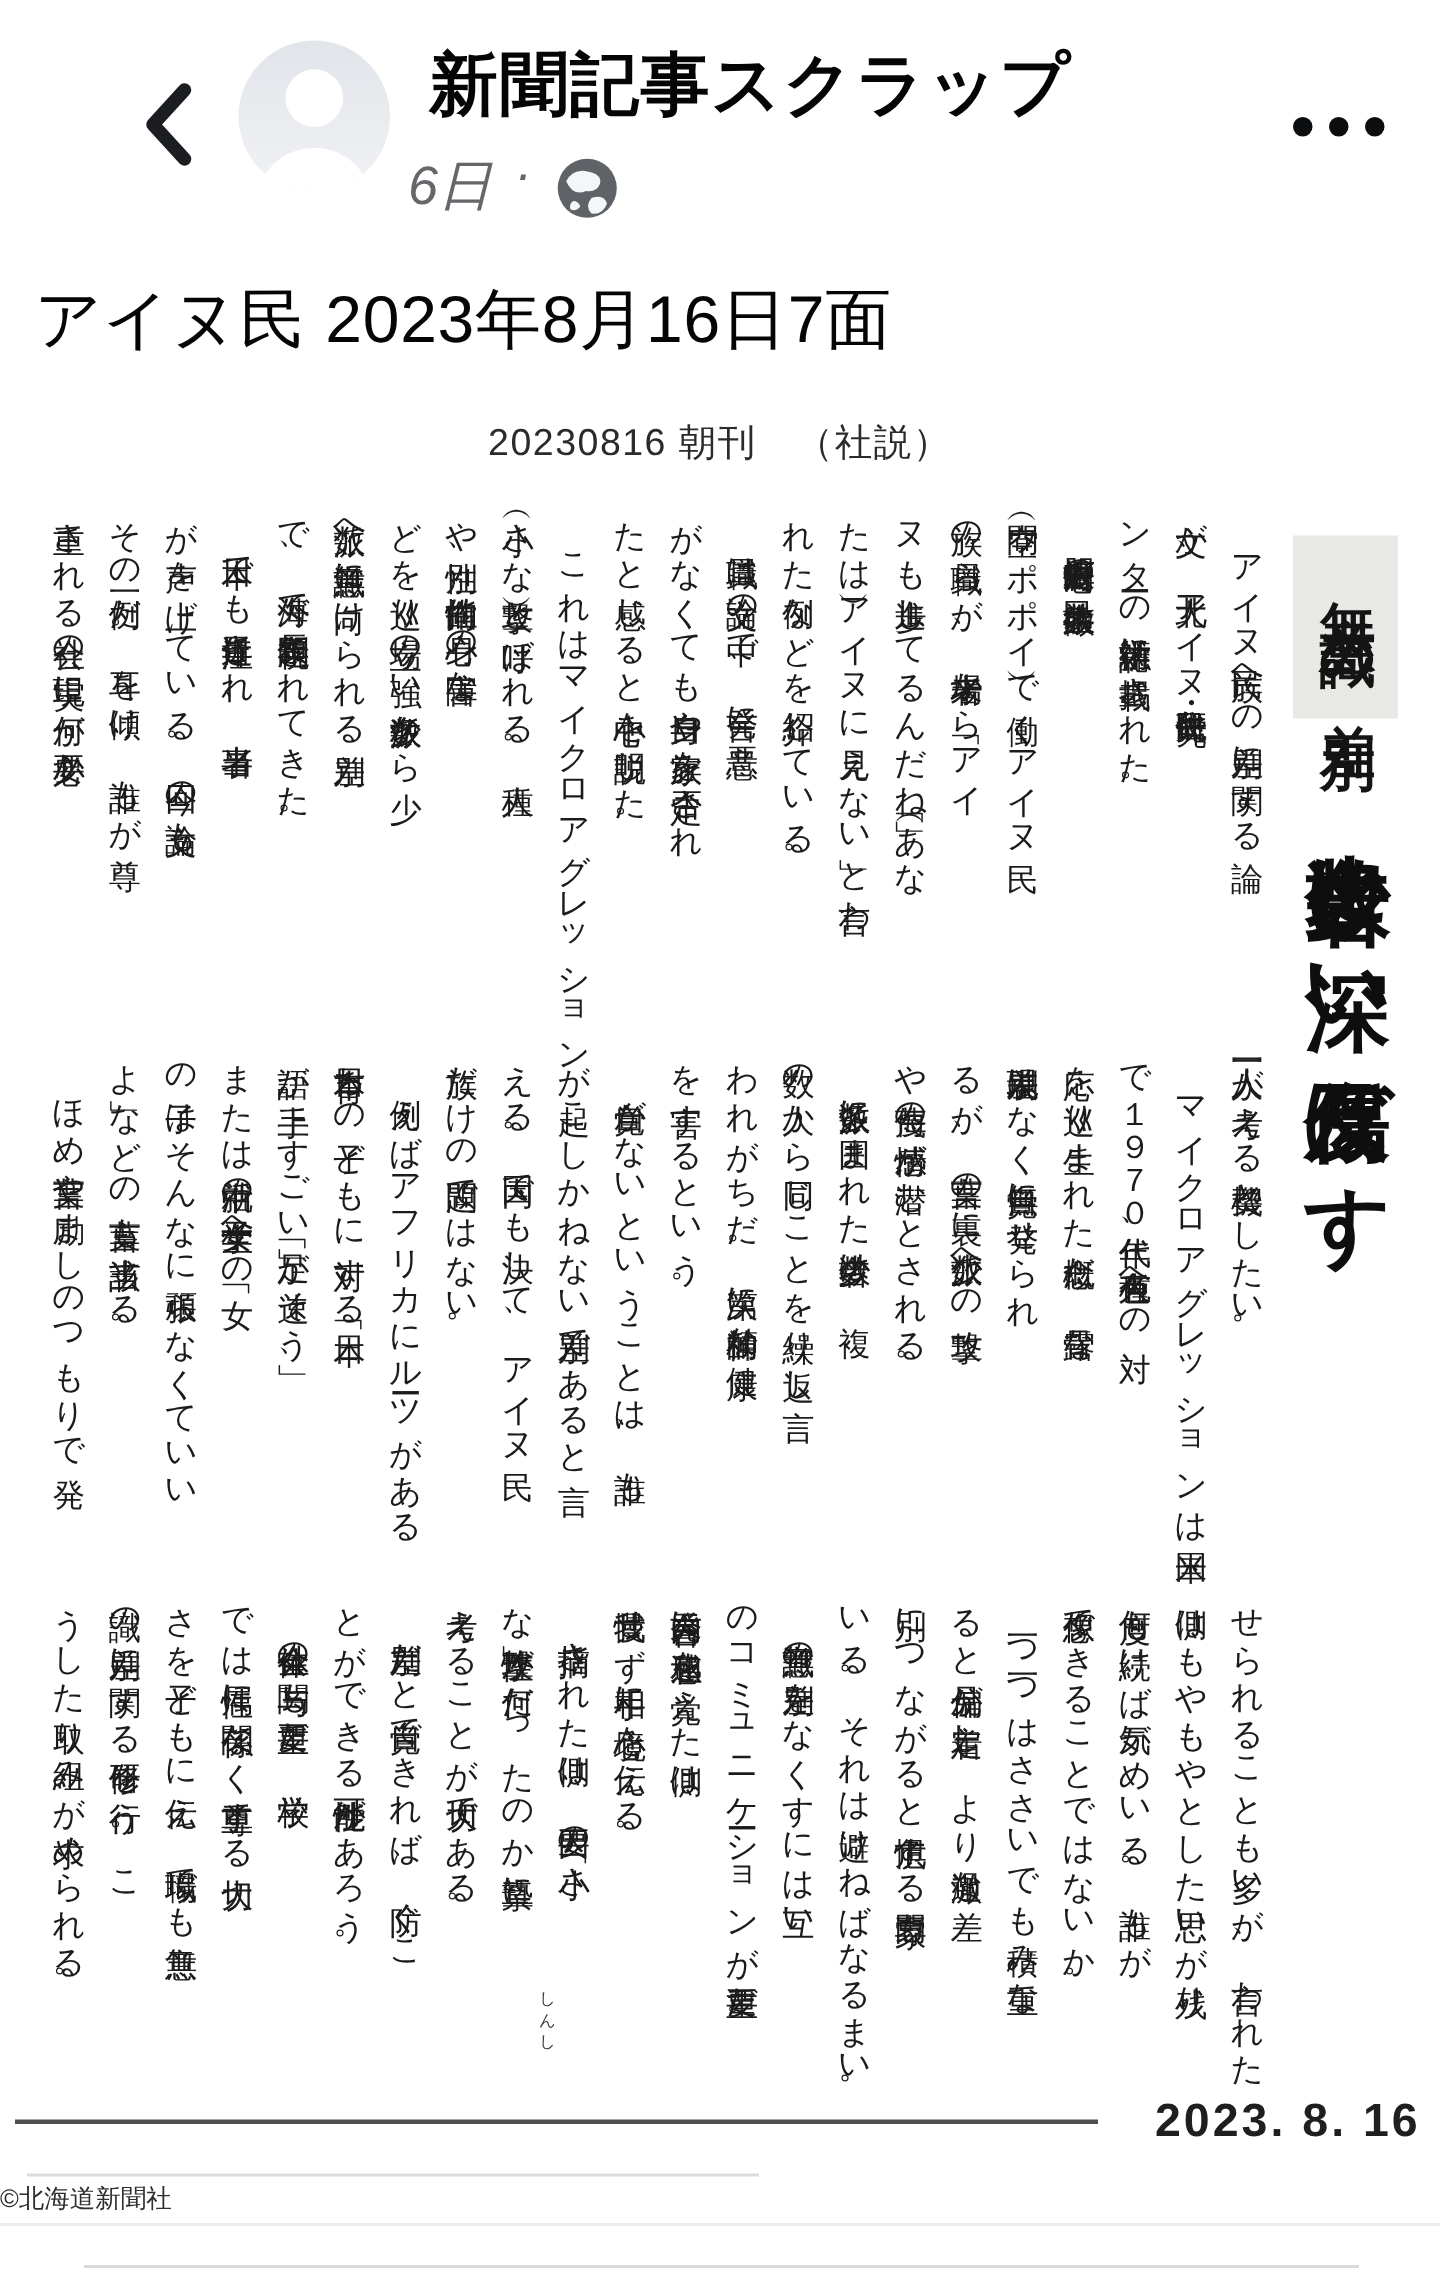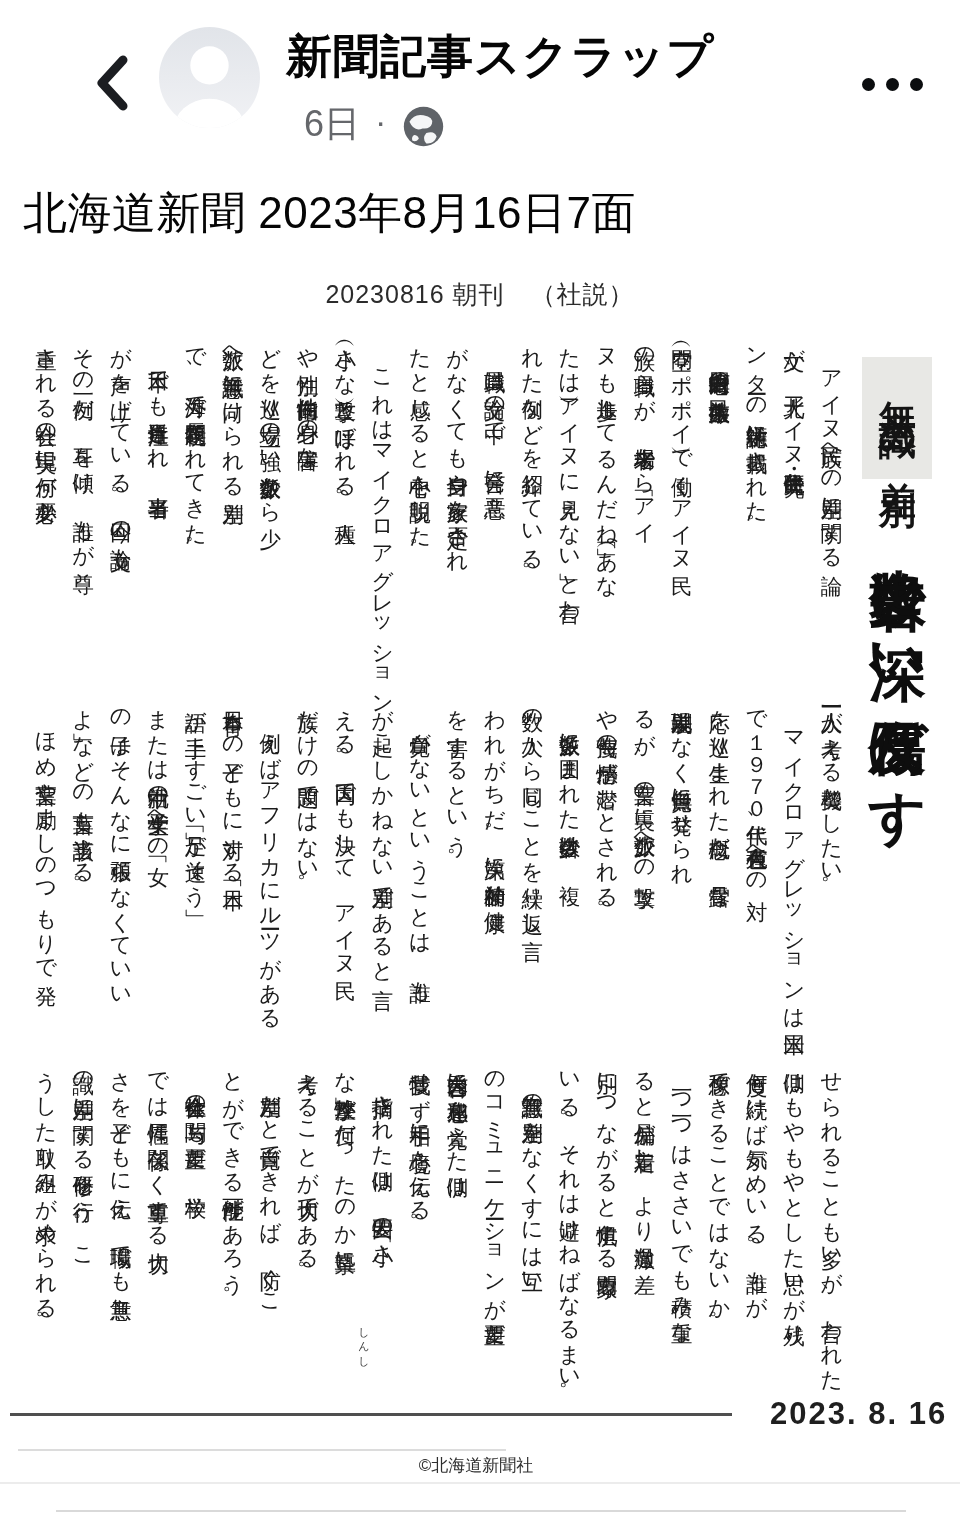--- a/index.html
+++ b/index.html
@@ -8,21 +8,21 @@
     background:#ffffff;
     font-family:"Liberation Sans", sans-serif;
     -webkit-font-smoothing:antialiased;
   }
   
   .nav-back{position:absolute;left:86px;top:52px;width:52px;height:62px;display:flex;align-items:center;justify-content:center;cursor:pointer;}
   .avatar{position:absolute;left:159px;top:27px;width:101px;height:101px;border-radius:50%;
     background:linear-gradient(#e1e4e9,#f1f2f5);overflow:hidden;}
   .avatar svg{display:block;width:100%;height:100%;}
   .fb-title{position:absolute;left:286px;top:26px;font-size:46px;font-weight:700;color:#050505;letter-spacing:1px;white-space:nowrap;text-align:right;}
-  .fb-meta{position:absolute;left:304px;top:100px;display:flex;align-items:center;color:#65676b;font-size:36px;}
+  .fb-meta{position:absolute;left:272px;top:100px;display:flex;align-items:flex-start;color:#65676b;font-size:36px;font-style:italic;}
   .meta-sep{margin:0 15px;font-size:34px;color:#65676b;transform:translateY(-3px);}
   .globe{width:45px;height:45px;margin-top:3px;}
   .more-btn{position:absolute;left:856px;top:72px;display:flex;gap:11px;padding:6px;cursor:pointer;}
   .more-btn .dot{width:13px;height:13px;border-radius:50%;background:#0b0d0f;}
   .post-text{position:absolute;left:23px;top:184px;font-size:44px;color:#050505;letter-spacing:0.5px;white-space:nowrap;}
 
   
   .scan{position:absolute;left:0;top:278px;width:960px;color:#1c1c1c;}
   .scan-caption{text-align:center;font-size:25px;color:#2b2b2b;letter-spacing:1px;font-family:"Liberation Sans",sans-serif;}
   .article{display:flex;flex-direction:row;margin-top:22px;padding:0 18px 0 26px;}
@@ -48,21 +48,21 @@
     padding:14px 10px 6px 10px;
   }
   .big-headline{
     margin-top:44px;writing-mode:vertical-rl;
     font-family:"Liberation Serif","DejaVu Serif",serif;
     font-size:57px;font-weight:700;letter-spacing:3.5px;color:#0e0e0e;
   }
   .rule-row{display:flex;align-items:center;margin-top:7px;padding-left:10px;}
   .rule{width:722px;height:3px;background:#4f4f4f;}
   .scan-date{margin-left:38px;font-size:31px;font-weight:600;color:#1f1f1f;letter-spacing:2px;font-family:"Liberation Sans",sans-serif;}
-  .copyright{text-align:center;padding-right:8px;margin-top:22px;font-size:17px;color:#2e2e2e;}
+  .copyright{text-align:left;padding-right:8px;margin-top:22px;font-size:17px;color:#2e2e2e;}
 
   .edge-line-a{position:absolute;left:18px;top:1449px;width:488px;height:2px;background:#dcdcdc;}
   .edge-line-b{position:absolute;left:0;top:1482px;width:960px;height:2px;background:#ececec;}
   .edge-line-c{position:absolute;left:56px;top:1510px;width:850px;height:2px;background:#d9d9d9;}
 </style>
 </head>
 <body>
 
 <div class="nav-back">
   <svg width="46" height="58" viewBox="0 0 46 58">
@@ -89,21 +89,21 @@
     <path d="M14 33 q4 0 5 4 q-3 4 -7 2 q-1 -4 2 -6 z" fill="#f5f6f7"></path>
   </svg>
 </div>
 
 <div class="more-btn">
   <span class="dot"></span>
   <span class="dot"></span>
   <span class="dot"></span>
 </div>
 
-<div class="post-text">北海道新聞 2023年8月16日7面</div>
+<div class="post-text">アイヌ民 2023年8月16日7面</div>
 
 <div class="scan">
   <div class="scan-caption">20230816 朝刊　（社説）</div>
 
   <div class="article">
     <div class="body-col">
       <div class="tier-wrap">
         <div class="tier">　アイヌ民族への差別に関する論
 文が、北大アイヌ・先住民研究セ
 ンターの学術雑誌に掲載された。

